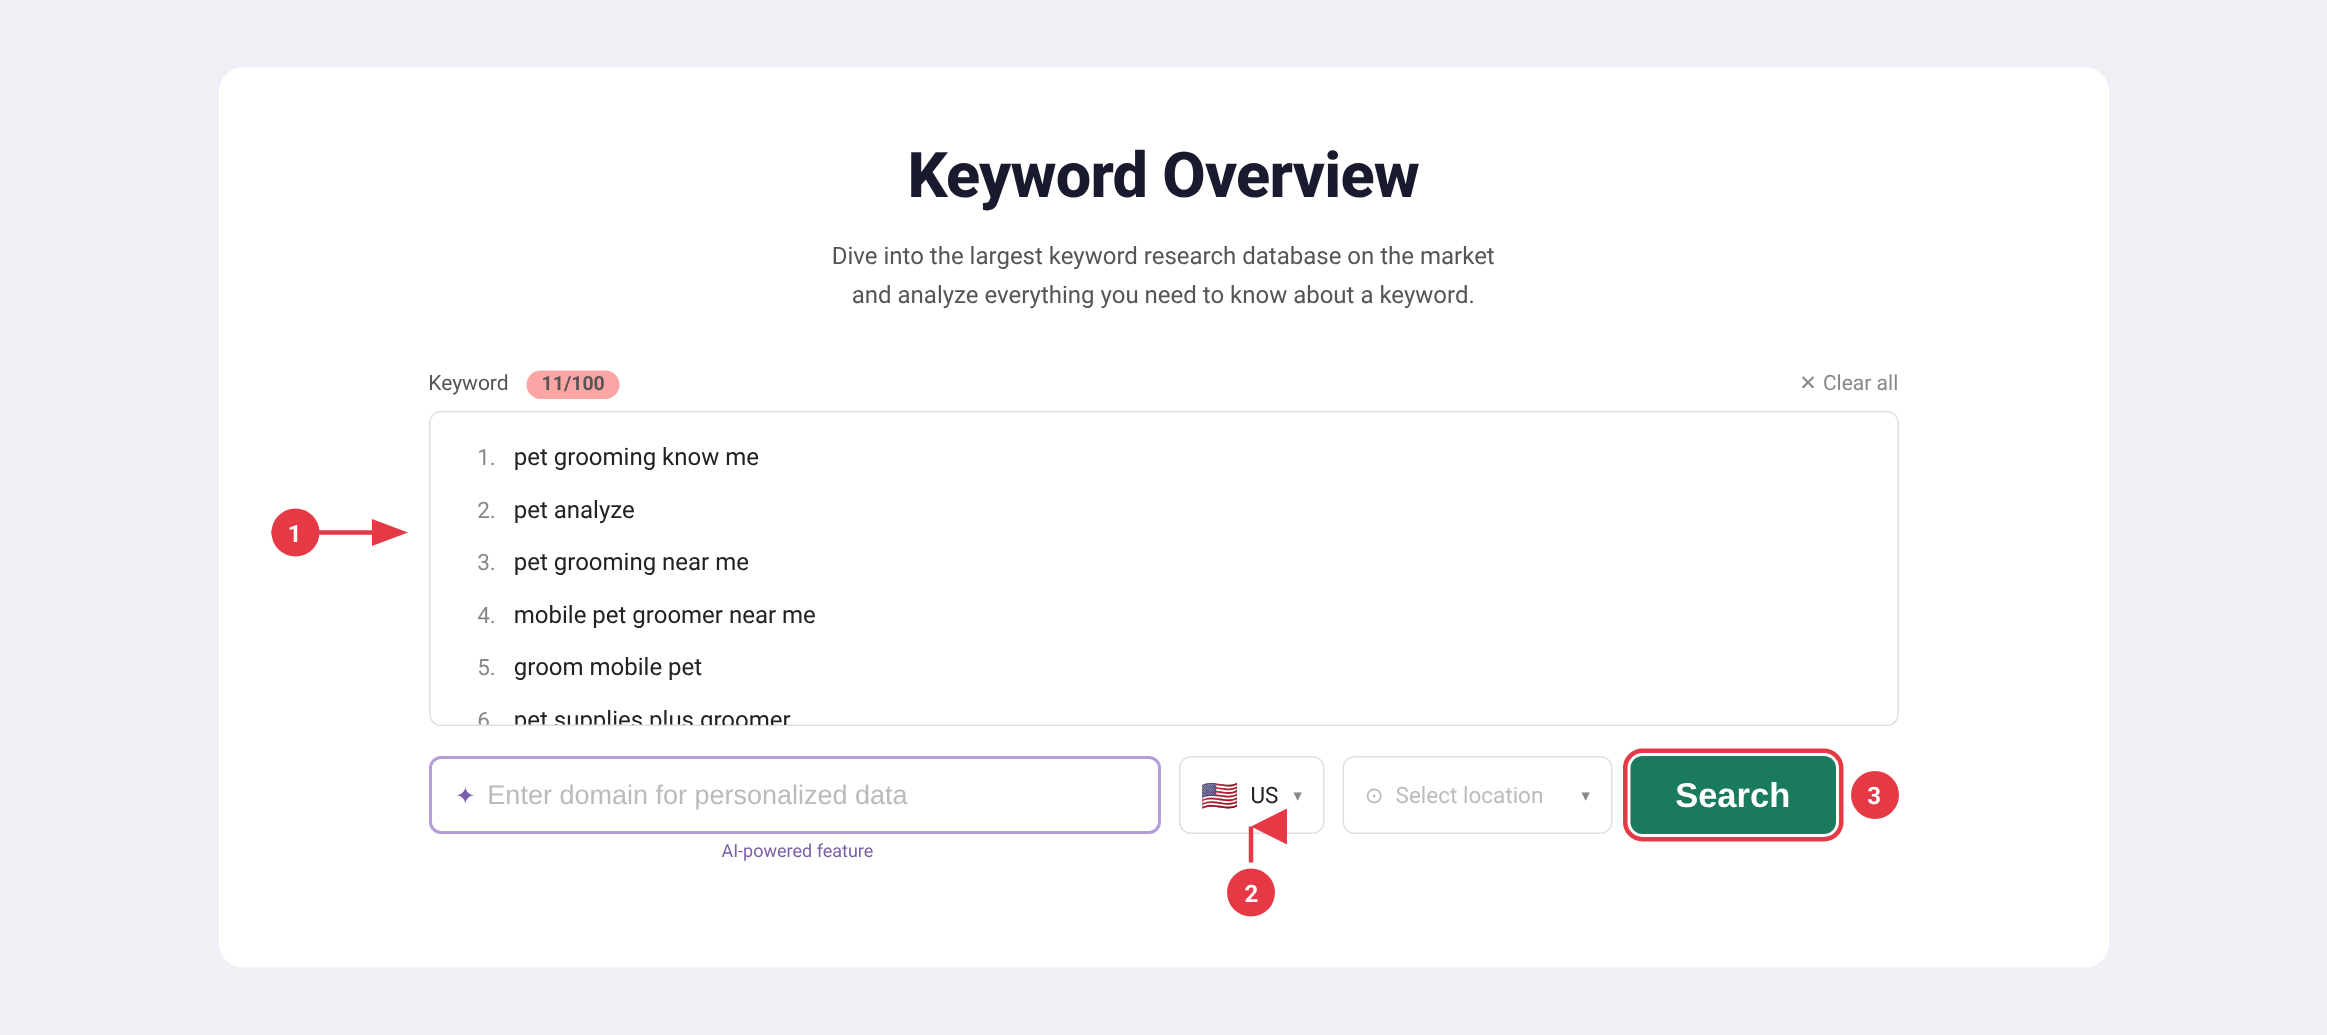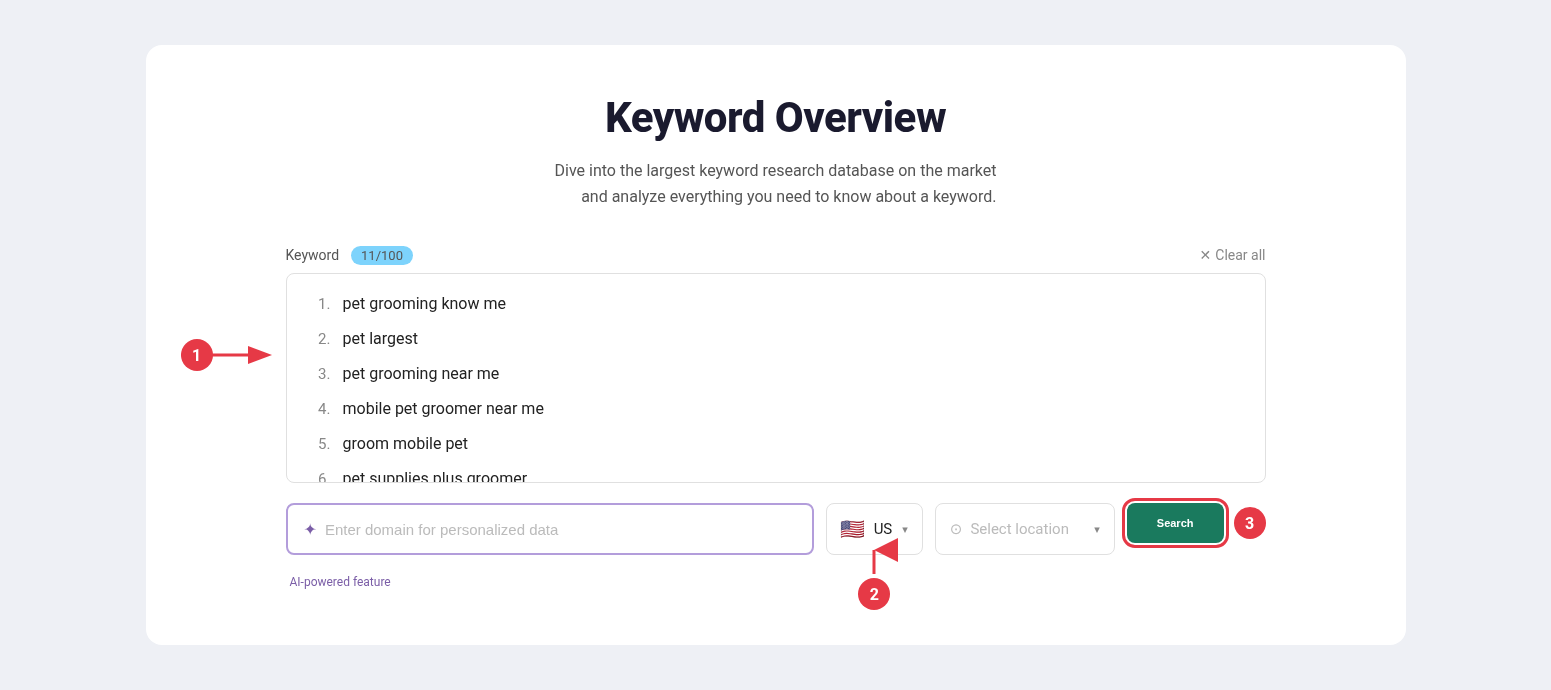--- a/index.html
+++ b/index.html
@@ -29,42 +29,43 @@
       font-size: 42px;
       font-weight: 800;
       color: #1a1a2e;
       text-align: center;
       margin-bottom: 16px;
       letter-spacing: -0.5px;
     }
     .page-subtitle {
       font-size: 16px;
       color: #555;
-      text-align: right;
+      text-align: center;
       line-height: 1.6;
       margin-bottom: 36px;
     }
     .keywords-header {
       display: flex;
       justify-content: space-between;
       align-items: center;
       margin-bottom: 8px;
     }
     .keywords-label {
       font-size: 14px;
       color: #555;
     }
     .keywords-count {
       display: inline-block;
-      background: #7dd3fc;
+      background: #fca5a5;
       border-radius: 20px;
       padding: 2px 10px;
       font-size: 13px;
       color: #555;
       margin-left: 8px;
+      font-weight: bold;
     }
     .clear-all {
       font-size: 14px;
       color: #888;
       cursor: pointer;
       display: flex;
       align-items: center;
       gap: 4px;
     }
     .keywords-list-container {
@@ -134,33 +135,34 @@
       background: #fff;
       cursor: text;
     }
     .domain-input .sparkle {
       color: #7b5ea7;
       font-size: 16px;
     }
     .domain-input input {
       border: none;
       outline: none;
-      font-size: 15px;
+      font-size: 18px;
       color: #ef4444;
       width: 100%;
       background: transparent;
     }
     .domain-input input::placeholder {
       color: #bbb;
     }
     .ai-label {
       font-size: 12px;
       color: #7b5ea7;
-      margin-top: 20px;
+      margin-top: 4px;
       padding-left: 4px;
+      text-align: center;
     }
     .country-select {
       border: 1px solid #e0e0e0;
       border-radius: 8px;
       padding: 0 14px;
       height: 52px;
       display: flex;
       align-items: center;
       gap: 8px;
       font-size: 15px;
@@ -196,23 +198,23 @@
     }
     .location-icon {
       color: #bbb;
       font-size: 15px;
     }
     .search-btn {
       background: #1a7a5e;
       color: #fff;
       border: none;
       border-radius: 8px;
-      height: 40px;
+      height: 52px;
       padding: 0 30px;
-      font-size: 11px;
+      font-size: 23px;
       font-weight: 600;
       cursor: pointer;
       white-space: nowrap;
       outline: 3px solid #e63946;
       outline-offset: 2px;
     }
 
     
     .annotation {
       position: absolute;
@@ -273,21 +275,21 @@
     </div>
 
     <div class="keywords-list-container">
       <ul class="keywords-list">
         <li>
           <span class="num">1.</span>
           <span>pet grooming know me</span>
         </li>
         <li>
           <span class="num">2.</span>
-          <span>pet largest</span>
+          <span>pet analyze</span>
         </li>
         <li>
           <span class="num">3.</span>
           <span>pet grooming near me</span>
         </li>
         <li>
           <span class="num">4.</span>
           <span>mobile pet groomer near me</span>
         </li>
         <li>

